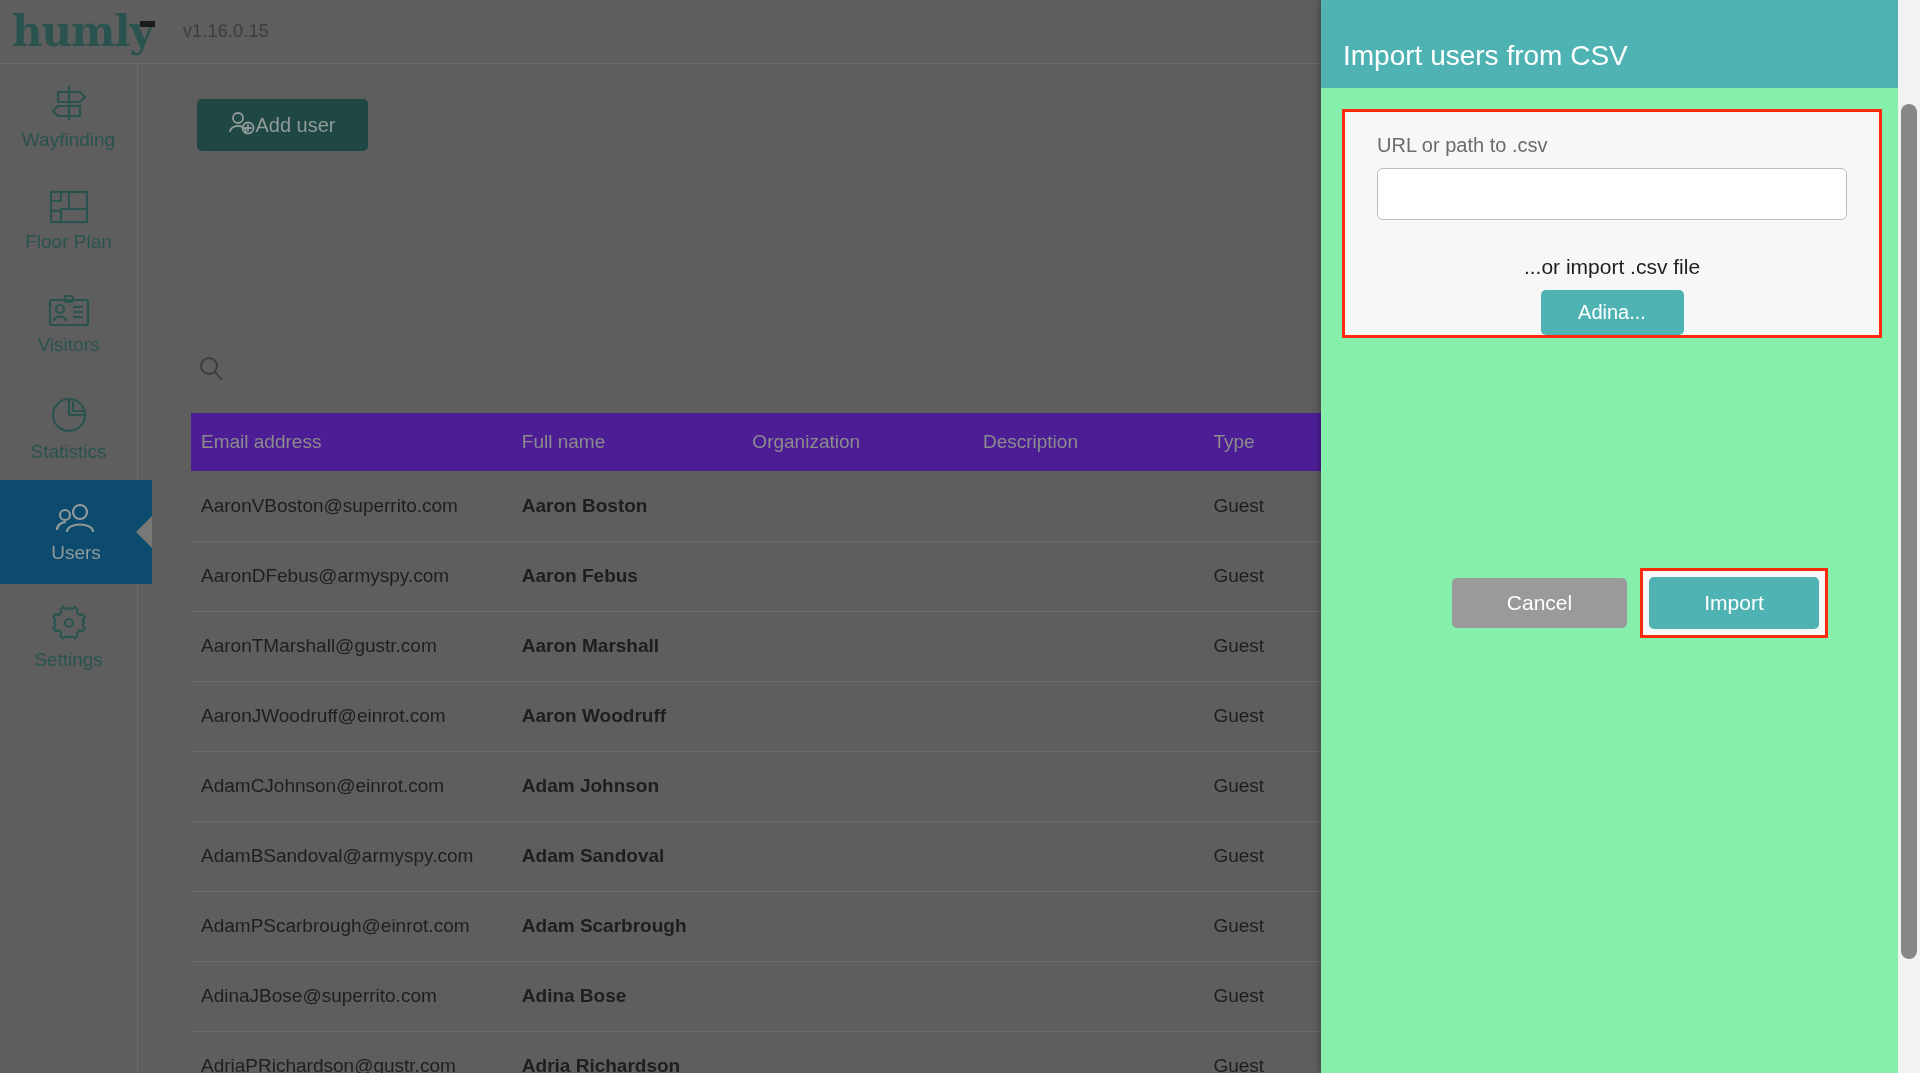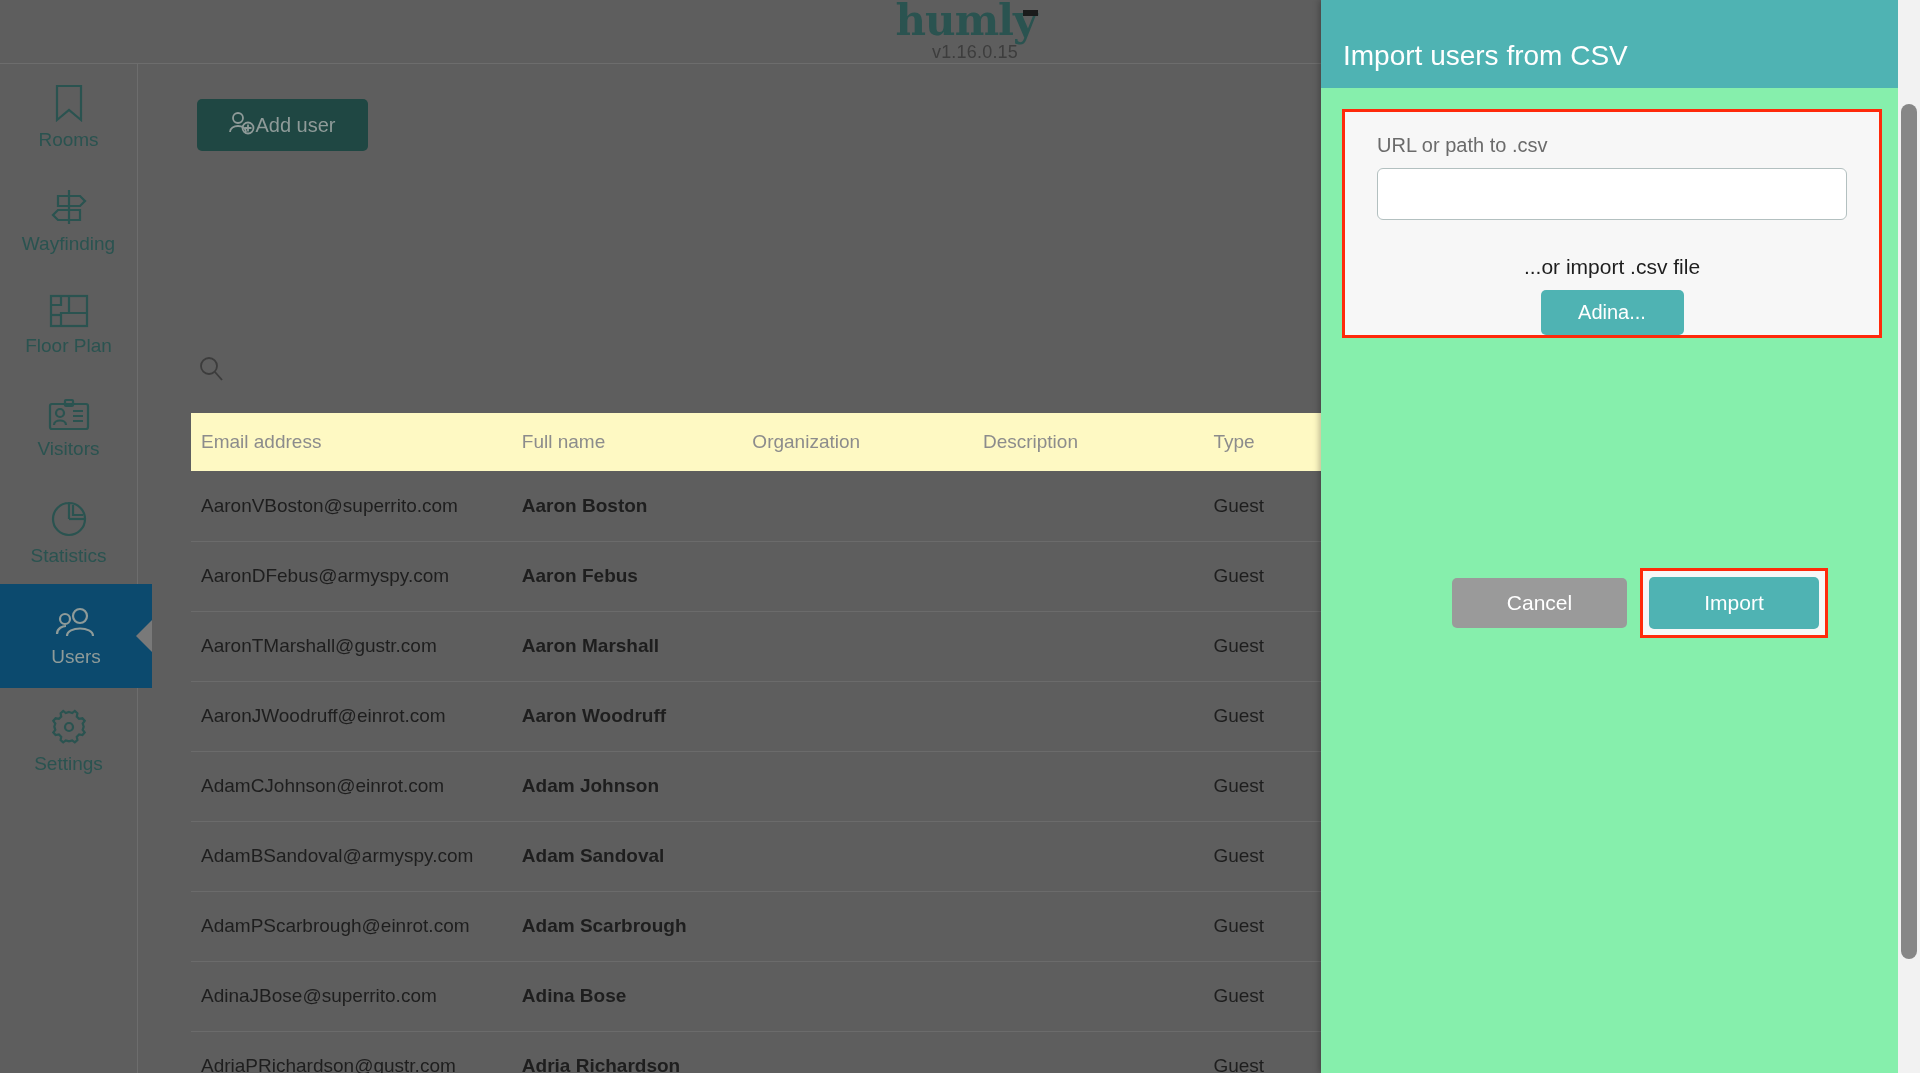--- a/index.html
+++ b/index.html
@@ -20,21 +20,20 @@
 
   
   #topbar {
     position: absolute;
     left: 0; top: 0;
     width: 1920px; height: 64px;
     background: #5e5e5e;
     border-bottom: 1px solid #6d6d6d;
     display: flex;
     align-items: center;
-    flex-direction: column;
   }
   #logo {
     margin-left: 12px;
     position: relative;
     font-family: "DejaVu Serif", serif;
     font-size: 42px;
     font-weight: 700;
     color: #2a5350;
     letter-spacing: -1px;
     line-height: 1;
@@ -126,21 +125,21 @@
 
   
   #user-table {
     position: absolute;
     left: 52px; top: 349px;
     width: 1230px;
     border-collapse: collapse;
     table-layout: fixed;
   }
   #user-table thead th {
-    background: #fef9c3;
+    background: #4c1d95;
     color: #8c8c8c;
     font-size: 19px;
     font-weight: 400;
     text-align: left;
     height: 58px;
     padding: 0 0 0 10px;
   }
   #user-table tbody td {
     height: 70px;
     font-size: 19px;
@@ -285,28 +284,20 @@
   <div id="topbar">
     <div id="logo">
       <span>humly</span>
       <span class="tick"></span>
     </div>
     <div id="version">v1.16.0.15</div>
   </div>
 
   <nav id="sidebar">
 
-    <div class="nav-item">
-      <span>
-        <svg width="36" height="40" viewBox="0 0 36 40" fill="none" stroke="#2a5350" stroke-width="2.2">
-          <path d="M6 3 H30 V37 L18 27 L6 37 Z"></path>
-        </svg>
-      </span>
-      <span class="nav-label">Rooms</span>
-    </div>
 
     <div class="nav-item">
       <span>
         <svg width="44" height="40" viewBox="0 0 44 40" fill="none" stroke="#2a5350" stroke-width="2.2">
           <path d="M22 3 V37"></path>
           <path d="M11 9 H33 L38 14 L33 19 H11 Z"></path>
           <path d="M33 23 H11 L6 28 L11 33 H33 Z"></path>
         </svg>
       </span>
       <span class="nav-label">Wayfinding</span>

